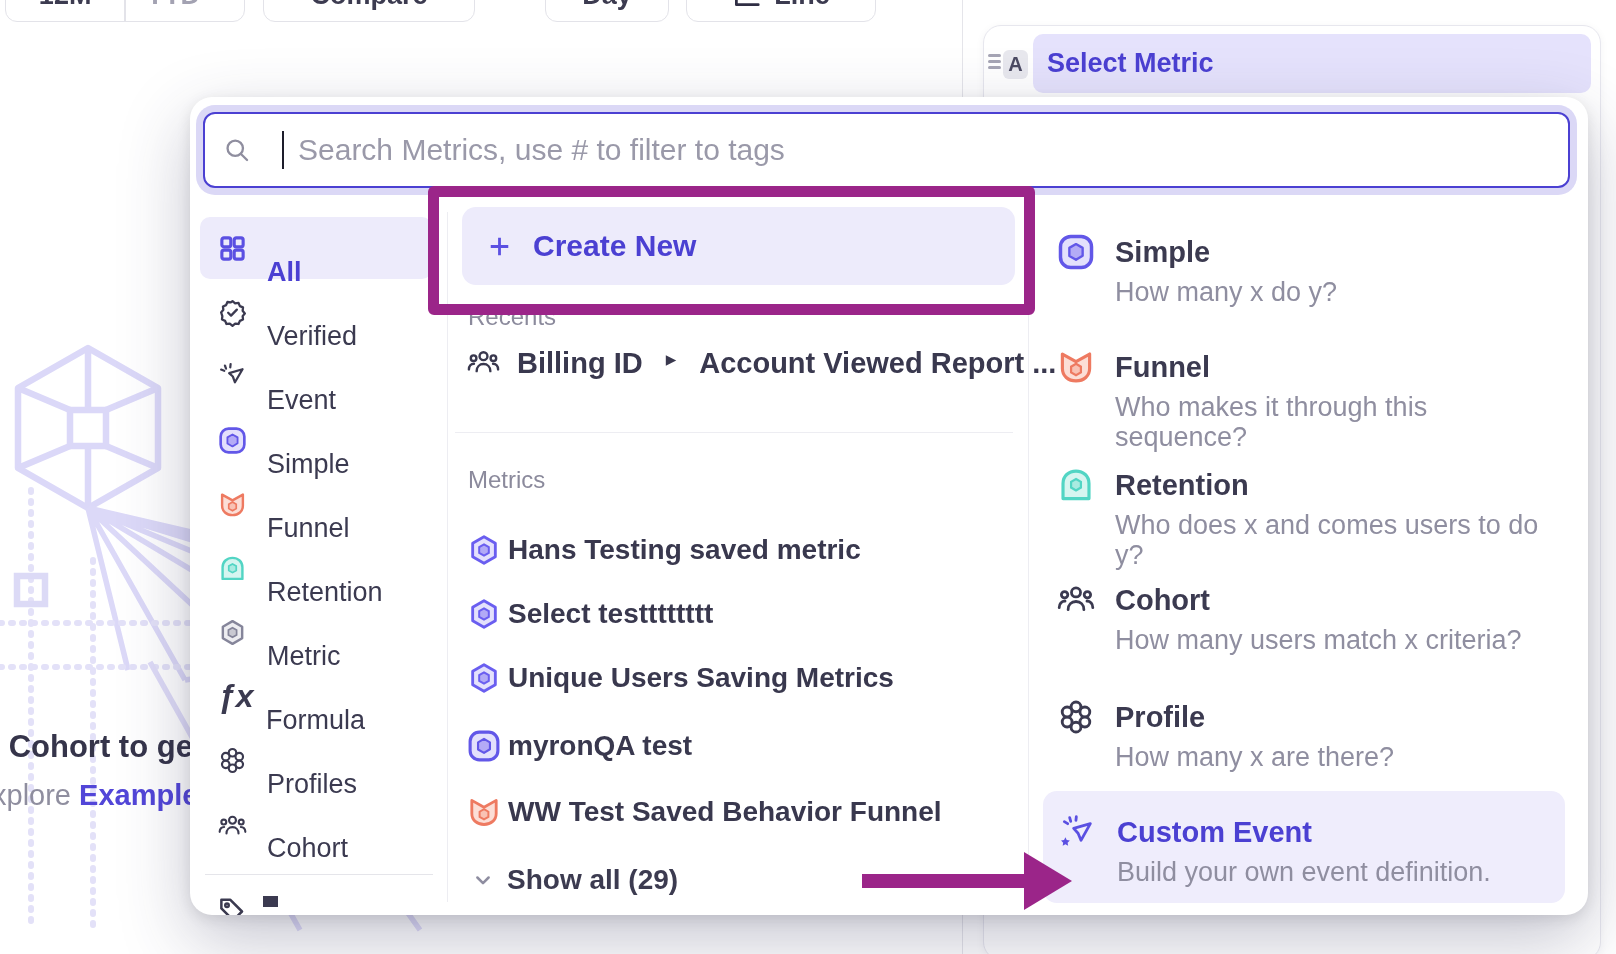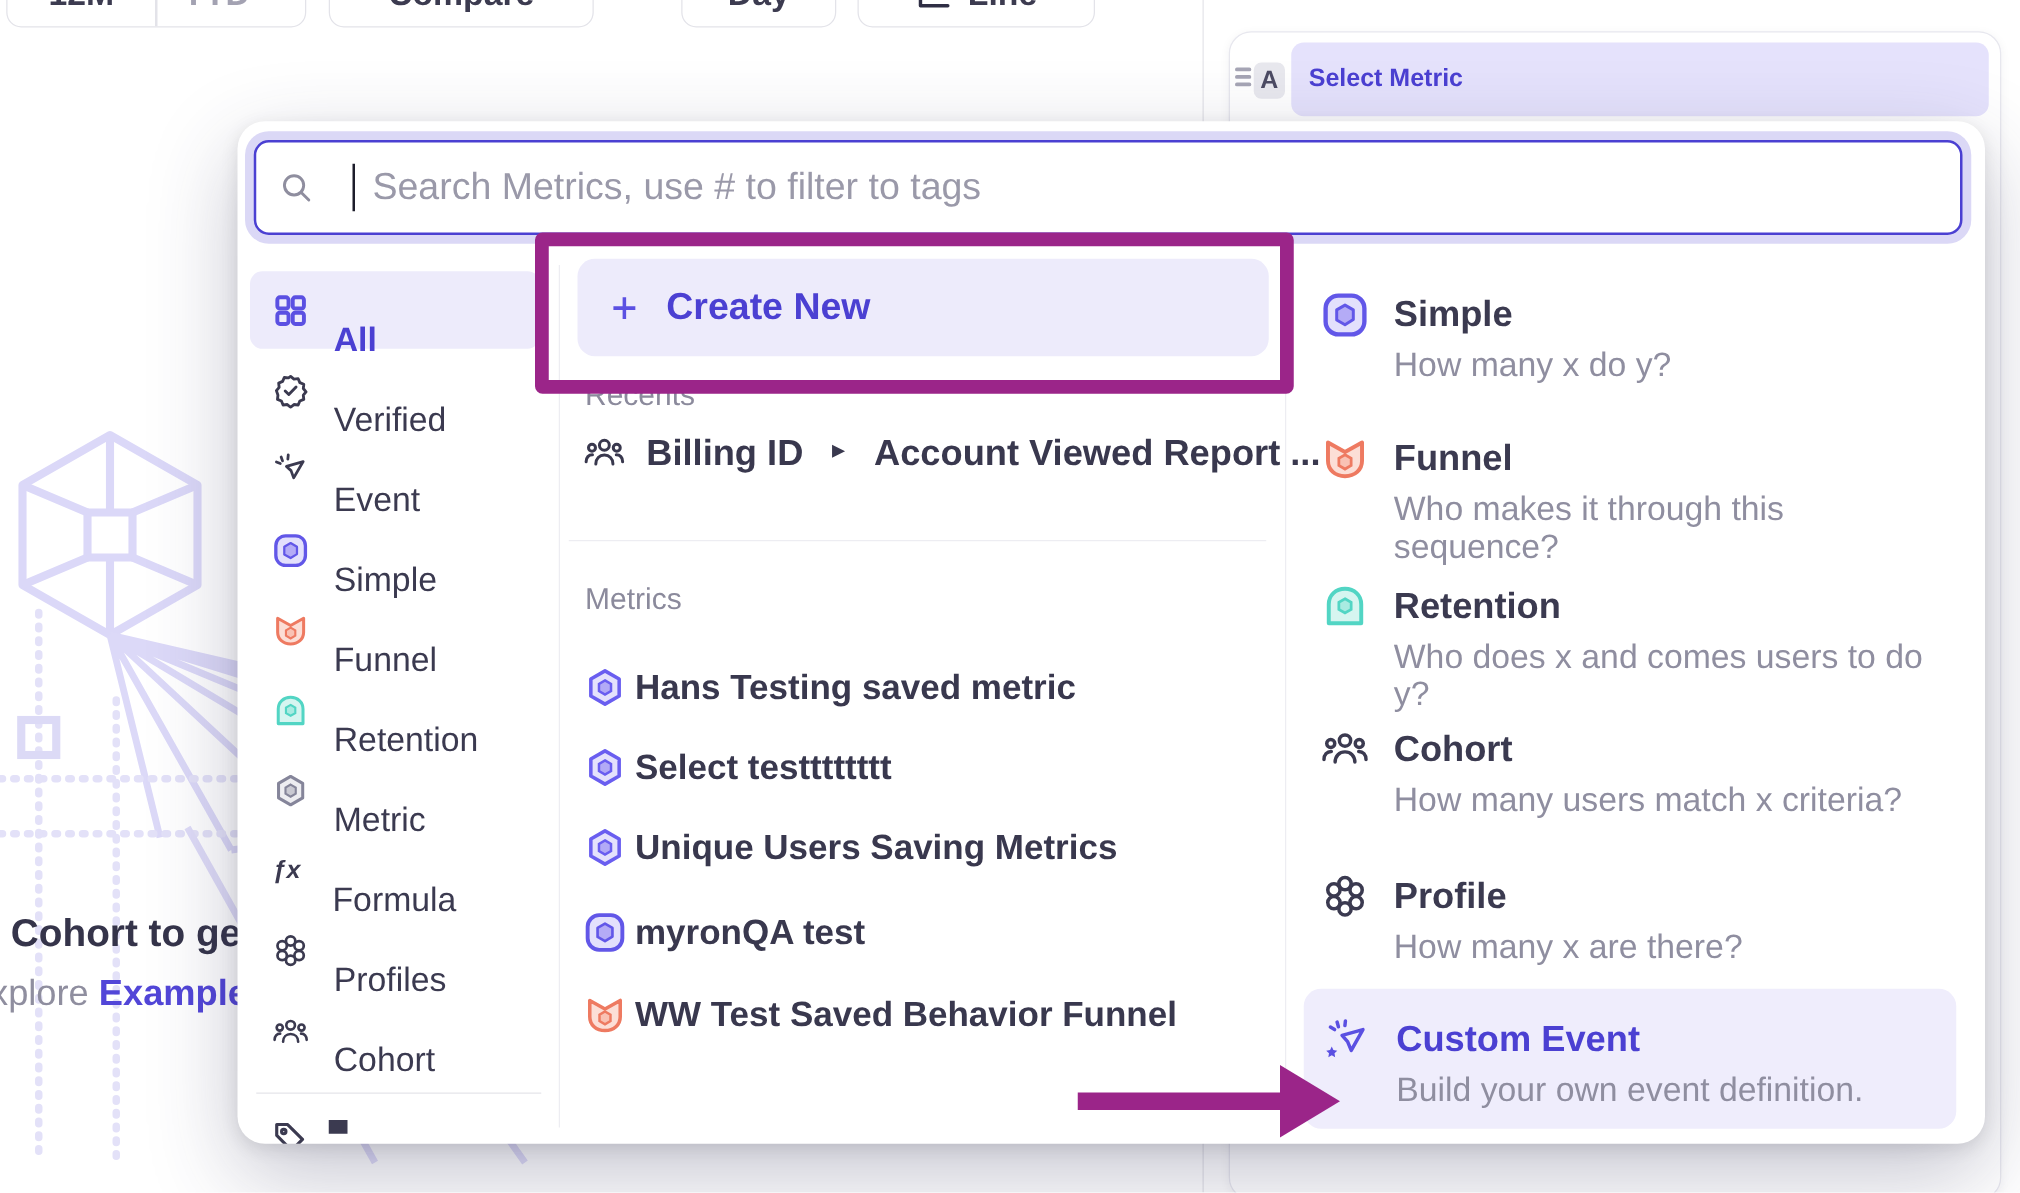--- a/index.html
+++ b/index.html
@@ -37,21 +37,21 @@
   .drag-handle{position:absolute;left:4px;top:28px;display:flex;flex-direction:column;gap:3.5px;}
   .drag-handle i{display:block;width:13px;height:2.5px;background:#a6a5b5;border-radius:2px;}
   .clause-badge{
     position:absolute;left:19px;top:24px;width:25px;height:29px;background:#e8e8ee;border-radius:6px;
     font-size:20px;font-weight:700;color:#4c4b63;display:flex;align-items:center;justify-content:center;
   }
   .select-pill{
     position:absolute;left:49px;top:8px;width:558px;height:59px;background:#e5e2fc;border-radius:10px;
     display:flex;align-items:center;padding-left:14px;box-sizing:border-box;
   }
-  .select-pill span{font-size:20px;font-weight:600;color:#4b40d2;}
+  .select-pill span{font-size:27px;font-weight:600;color:#4b40d2;}
   
   .dialog{
     position:absolute;left:190px;top:97px;width:1398px;height:818px;background:#fff;border-radius:22px;
     z-index:10;box-shadow:0 25px 70px rgba(45,45,85,.28), 0 4px 14px rgba(0,0,0,.10);overflow:hidden;
   }
   .search-box{
     position:absolute;left:13px;top:15px;width:1367px;height:76px;box-sizing:border-box;
     border:2.5px solid #4b40d2;border-radius:12px;background:#fff;
     box-shadow:0 0 0 7px #dbd8f6;display:flex;align-items:center;padding-left:18px;
   }
@@ -61,21 +61,21 @@
   .col-div.d1{left:257px;}
   .col-div.d2{left:838px;}
   
   .cat{
     position:absolute;left:10px;width:232px;height:62px;border-radius:10px;display:flex;align-items:center;
     padding-left:18px;box-sizing:border-box;gap:20px;
   }
   .cat.active{background:#edebfb;}
   .cat .cat-lb{font-size:27px;font-weight:500;color:#3b3a50;margin-top:48px;}
   .cat.active .cat-lb{color:#4b40d2;font-weight:600;}
-  .fx{font-style:italic;font-weight:600;font-size:20px;color:#3b3a50;width:34px;display:inline-block;}
+  .fx{font-style:italic;font-weight:600;font-size:32px;color:#3b3a50;width:34px;display:inline-block;}
   .side-div{position:absolute;left:15px;top:777px;width:228px;height:1px;background:#e5e5ea;}
   .tag-partial{position:absolute;left:27px;top:797px;display:flex;gap:16px;align-items:flex-start;}
   .tag-partial .letter-top{width:15px;height:11px;background:#3b3a50;margin-top:2px;}
   
   .create-new{
     position:absolute;left:272px;top:110px;width:553px;height:78px;border-radius:14px;background:#edebfb;
     display:flex;align-items:center;padding-left:24px;box-sizing:border-box;gap:20px;
   }
   .create-new span{font-size:30px;font-weight:600;color:#4b40d2;}
   .sec-label{position:absolute;left:278px;font-size:24px;font-weight:500;color:#8b8a9c;}
@@ -324,20 +324,26 @@
       </svg>
     <span class="mtxt">myronQA test</span>
   </div>
   <div class="mrow" style="top:691px">
     <svg width="34" height="34" viewBox="0 0 24 24">
         <path d="M3.4 3.8 L12 8.6 L20.6 3.8 V13 C20.6 17.6 17 20.8 12 20.8 C7 20.8 3.4 17.6 3.4 13 Z" fill="#fcded6" stroke="#ee7a61" stroke-width="2" stroke-linejoin="round"></path>
         <path d="M12 10l3.1 1.8v3.6L12 17.2l-3.1-1.8v-3.6Z" fill="#f9c2b4" stroke="#ee7a61" stroke-width="1.4"></path>
       </svg>
     <span class="mtxt">WW Test Saved Behavior Funnel</span>
   </div>
+  <div class="show-all">
+    <svg width="20" height="20" viewBox="0 0 16 16">
+        <path d="M3.5 6 L8 10.5 L12.5 6" fill="none" stroke="#8e8da0" stroke-width="2" stroke-linecap="round" stroke-linejoin="round"></path>
+      </svg>
+    <span>Show all (29)</span>
+  </div>
 
   <div class="type-hl"></div>
 
   <div class="type" style="top:138px">
     <svg class="ticon" width="38" height="38" viewBox="0 0 24 24">
         <rect x="2.2" y="2.2" width="19.6" height="19.6" rx="6.5" fill="#e3e0fc" stroke="#6257e8" stroke-width="2.2"></rect>
         <path d="M12 7 l4.2 2.4 v4.9 L12 16.9 l-4.2-2.4 V9.4 Z" fill="#b4abf6" stroke="#6257e8" stroke-width="1.5" stroke-linejoin="round"></path>
       </svg>
     <div>
         <div class="ttl">Simple</div>

